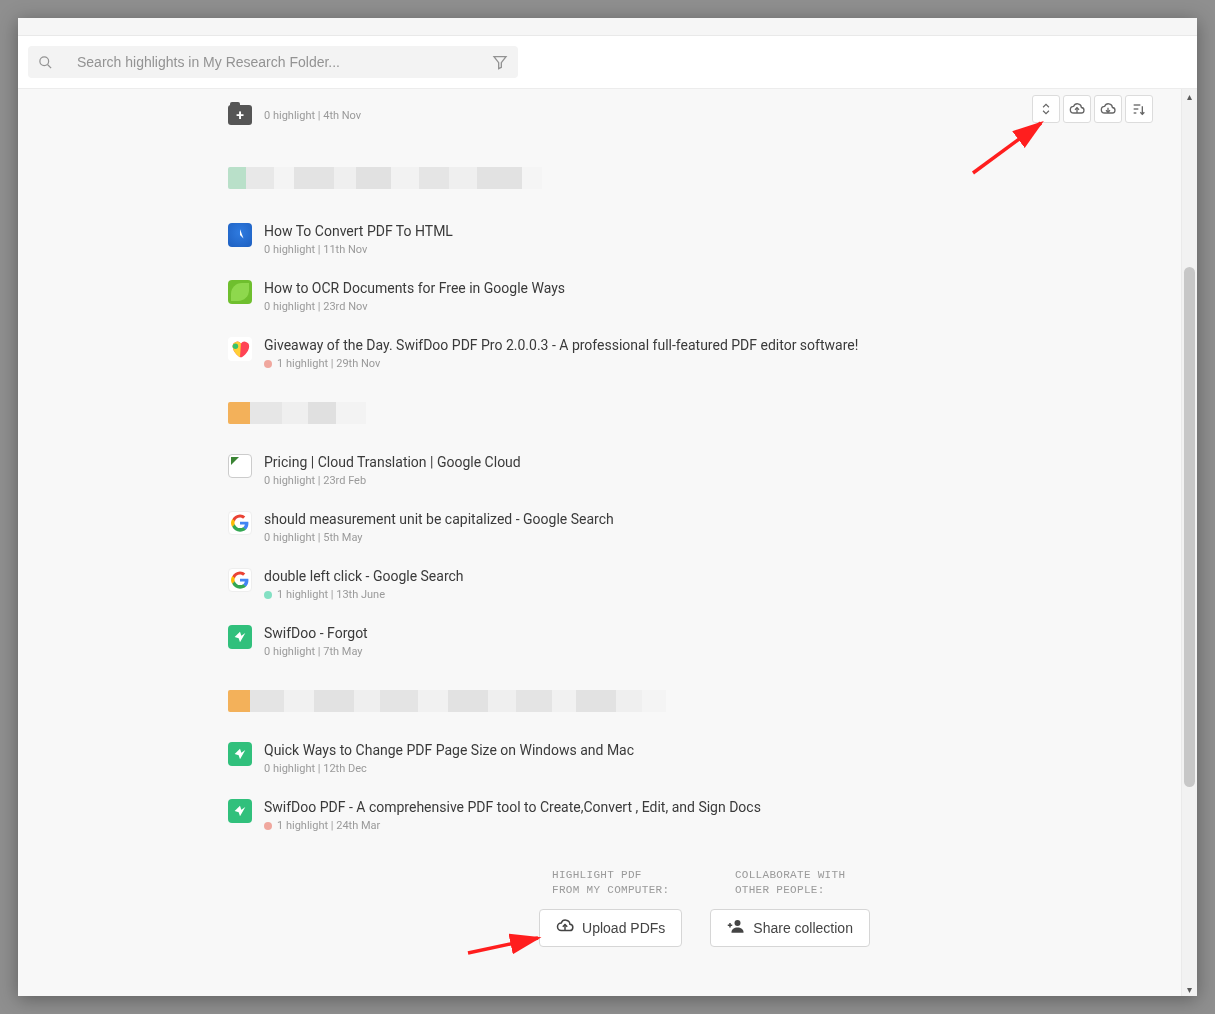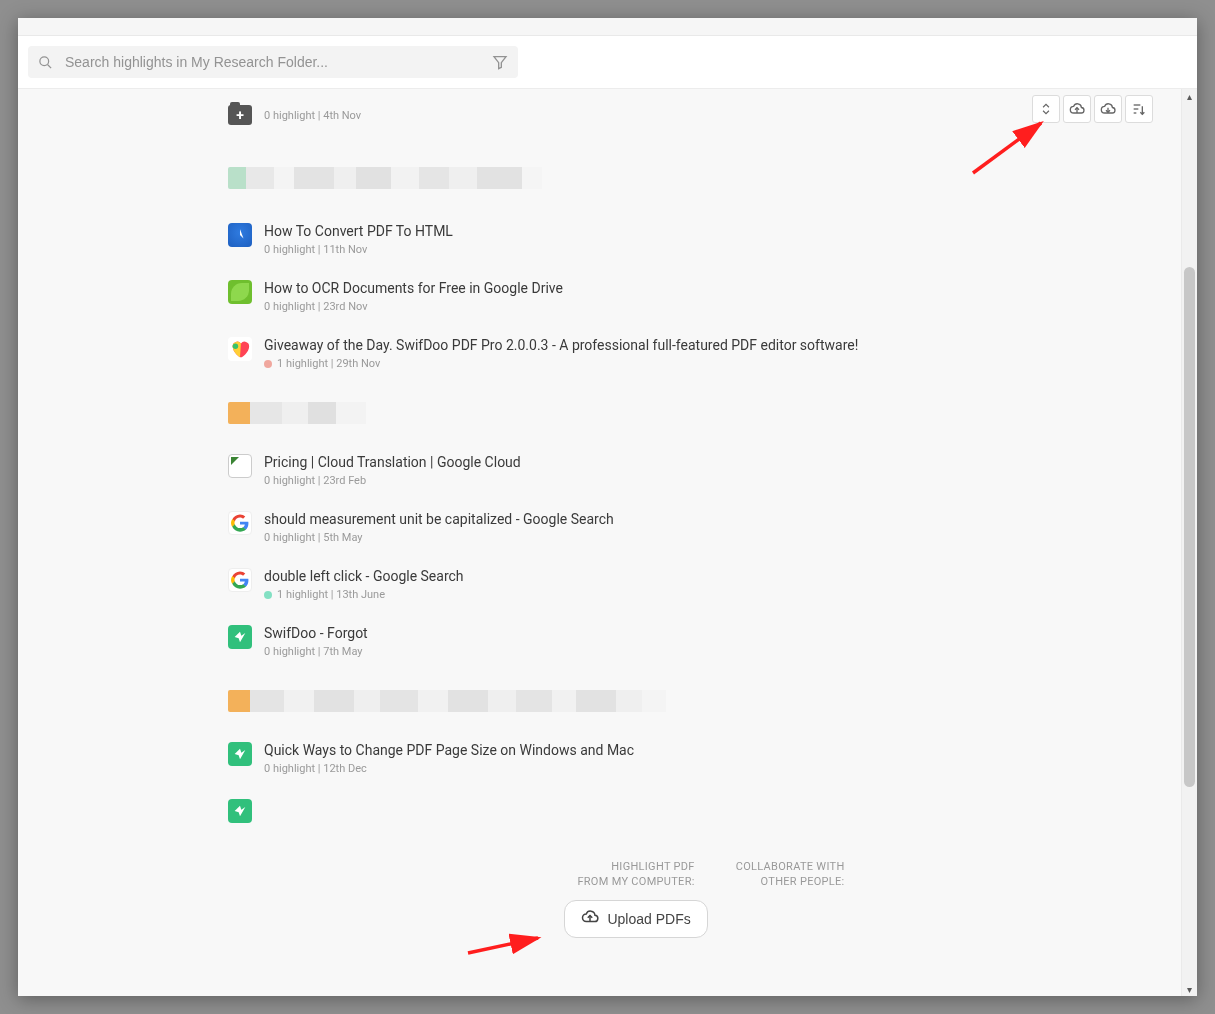--- a/index.html
+++ b/index.html
@@ -30,21 +30,21 @@
     background: #fff;
   }
   .search-wrap {
     display: flex;
     align-items: center;
     width: 490px;
     height: 32px;
     background: #f3f3f3;
     border-radius: 4px;
     padding: 0 10px;
-    gap: 12px;
+    gap: 24px;
   }
   .search-wrap input {
     flex: 1;
     border: none;
     background: transparent;
     outline: none;
     font-size: 14px;
     color: #555;
   }
   .search-wrap input::placeholder { color: #939393; }
@@ -128,27 +128,27 @@
     overflow:hidden;
   }
   .redacted span{ height:100%; }
   .footer {
     display: flex;
     justify-content: center;
     gap: 28px;
     padding: 24px 0 28px 0;
   }
   .footer-col { display:flex; flex-direction:column; align-items:center; gap:10px;}
-  .footer-caption { font-size: 11px; color:#9a9a9a; text-align:right; line-height:1.4; letter-spacing:.3px;}
+  .footer-caption { font-size: 11px; color:#9a9a9a; text-align:left; line-height:1.4; letter-spacing:.3px;font-family:Liberation Mono, monospace;}
   .footer-btn {
     height: 38px;
     padding: 0 16px;
     border: 1px solid #d6d6d6;
     background: #fff;
-    border-radius: 12px;
+    border-radius: 4px;
     display: flex; align-items:center; gap:8px;
     font-size: 14px; color:#444; cursor:pointer;
   }
   .vscroll {
     width: 16px;
     background: #f2f2f2;
     border-left: 1px solid #eaeaea;
     position: relative;
   }
   .vscroll .thumb {
@@ -264,21 +264,21 @@
             <div class="item-body">
        <div class="item-title">How To Convert PDF To HTML</div>
        <div class="item-meta">
                 <span>0 highlight | 11th Nov</span>
               </div>
      </div>
           </div>
           <div class="item">
             <div class="favicon fav-leaf"></div>
             <div class="item-body">
-       <div class="item-title">How to OCR Documents for Free in Google Drive</div>
+       <div class="item-title">How to OCR Documents for Free in Google Ways</div>
        <div class="item-meta">
                 <span>0 highlight | 23rd Nov</span>
               </div>
      </div>
           </div>
           <div class="item">
             <div class="favicon fav-heart">
               <svg width="22" height="22" viewBox="0 0 24 24">
                 <path d="M12 21s-8-5-8-12a5 5 0 0 1 9-3 5 5 0 0 1 9 3c0 7-8 12-8 12z" fill="#ff4455"></path>
                 <path d="M12 21s-8-5-8-12a5 5 0 0 1 9-3" fill="#ffcf37"></path>
@@ -387,20 +387,27 @@
                 <span>0 highlight | 12th Dec</span>
               </div>
      </div>
           </div>
           <div class="item">
             <div class="favicon fav-swifdoo">
               <svg width="16" height="16" viewBox="0 0 24 24" fill="#fff">
                 <path d="M4 12 L12 4 L14 10 L20 6 L12 20 L10 14 Z"></path>
               </svg>
             </div>
+            <div class="item-body">
+       <div class="item-title">SwifDoo PDF - A comprehensive PDF tool to Create,Convert , Edit, and Sign Docs</div>
+       <div class="item-meta">
+                <span class="hl-dot" style="background:#f0a79e"></span>
+                <span>1 highlight | 24th Mar</span>
+              </div>
+     </div>
           </div>
         </div>
 
       <div class="footer">
         <div class="footer-col">
           <div class="footer-caption" style="white-space:pre-line;">HIGHLIGHT PDF
 FROM MY COMPUTER:</div>
           <button class="footer-btn">
             <span>
               <svg width="18" height="18" viewBox="0 0 24 24" fill="none" stroke="currentColor" stroke-width="2">
@@ -408,20 +415,31 @@
                   <polyline points="9 13 12 10 15 13"></polyline>
                   <line x1="12" y1="10" x2="12" y2="18"></line>
                 </svg>
             </span>
             <span>Upload PDFs</span>
           </button>
         </div>
         <div class="footer-col">
           <div class="footer-caption" style="white-space:pre-line;">COLLABORATE WITH
 OTHER PEOPLE:</div>
+          <button class="footer-btn">
+            <span>
+              <svg width="18" height="18" viewBox="0 0 24 24" fill="currentColor">
+                  <circle cx="14" cy="8" r="4"></circle>
+                  <path d="M6 20c0-3.3 3.6-6 8-6s8 2.7 8 6v1H6v-1z"></path>
+                  <line x1="4" y1="8" x2="4" y2="14" stroke="currentColor" stroke-width="2"></line>
+                  <line x1="1" y1="11" x2="7" y2="11" stroke="currentColor" stroke-width="2"></line>
+                </svg>
+            </span>
+            <span>Share collection</span>
+          </button>
         </div>
       </div>
     </div>
 
     <div class="vscroll">
       <div class="arrow-up">▴</div>
       <div class="thumb"></div>
       <div class="arrow-down">▾</div>
     </div>
 

